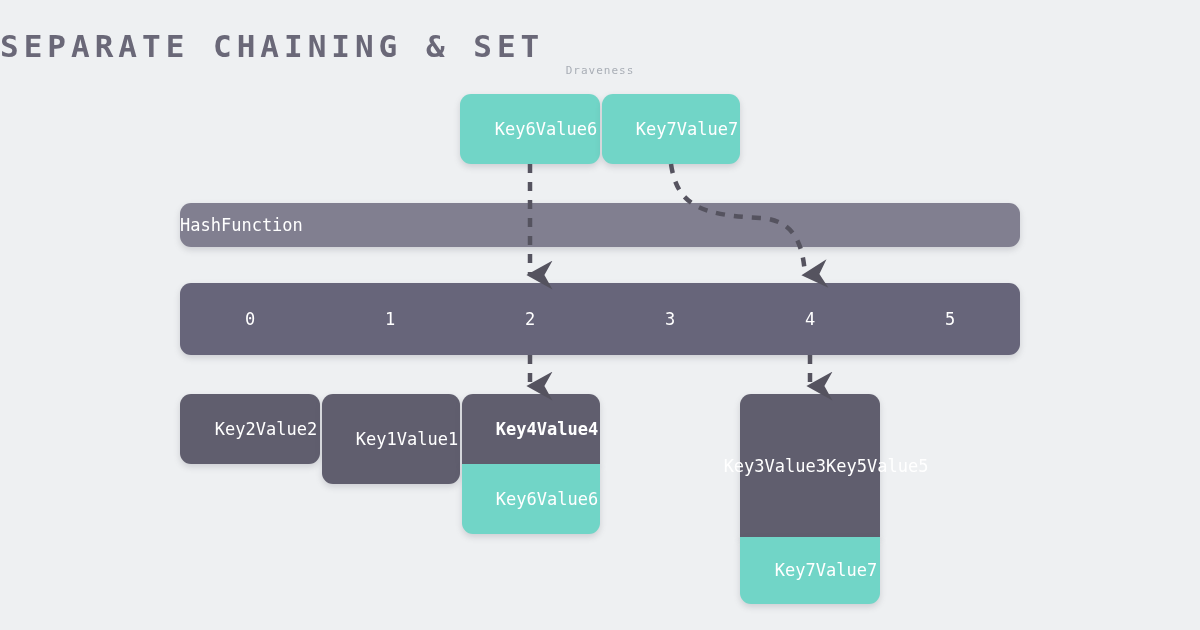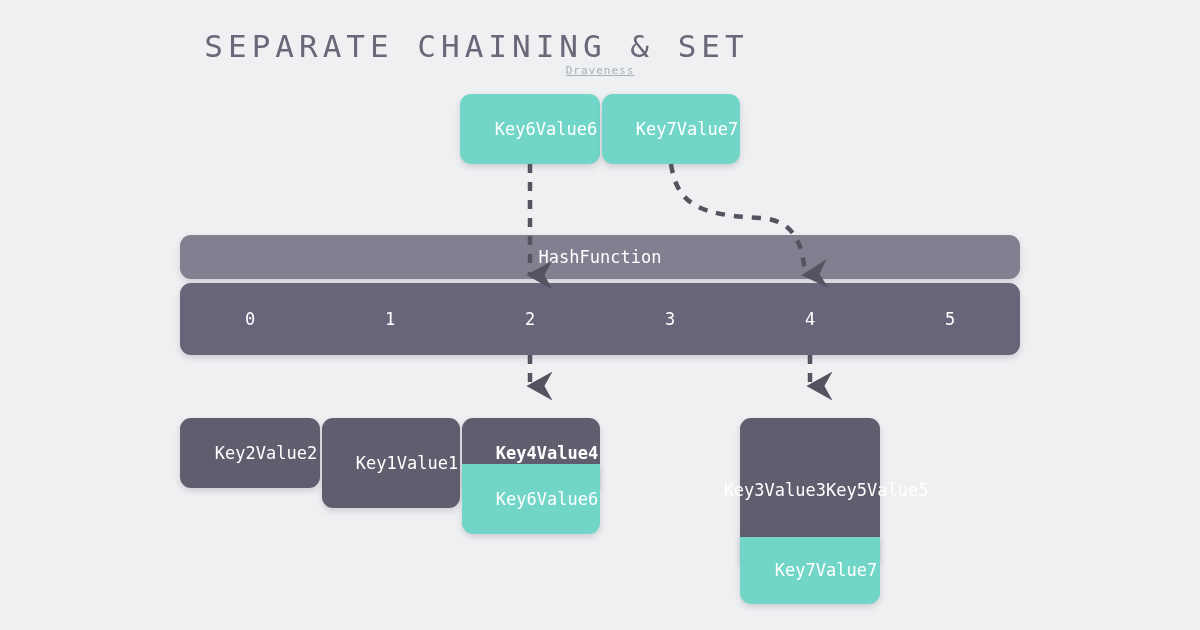--- a/index.html
+++ b/index.html
@@ -7,61 +7,58 @@
     width: 1200px; height: 630px;
     background: #eef0f2;
     font-family: "DejaVu Sans Mono", "Liberation Mono", monospace;
     overflow: hidden;
   }
   #stage { position: relative; width: 1200px; height: 630px; }
 
   
   .title {
     position: absolute; left: 0; top: 28px; width: 953px;
-    text-align: center;
-    font-size: 31px; font-weight: 400; letter-spacing: 5px;
+    font-size: 31px; font-weight: 700; letter-spacing: 5px;
     color: #6a6878;
   }
   .subtitle {
     position: absolute; left: 0; top: 64px; width: 1200px;
     text-align: center;
     font-size: 11px; letter-spacing: 1px;
     color: #a9aeb6;
-    text-decoration: underline;
   }
 
   
   .box {
     position: absolute;
     display: flex; 
     align-items: center; justify-content: center;
     color: #ffffff;
     font-size: 17px; line-height: 25px;
     box-shadow: 0 3px 6px rgba(90,92,105,0.22);
     padding-left: 32px;
   }
   .teal { background: #71d5c7; }
-  .dark { background: #605e6e; margin-top: 24px; }
+  .dark { background: #605e6e; }
   .slot-bar { background: #817f90; }
 
   .r-all { border-radius: 11px; }
   .r-top { border-radius: 11px 11px 0 0; }
   .r-bot { border-radius: 0 0 11px 11px; }
 
   .box .line { white-space: pre; }
   .gap { height: 25px; }
 
   
   .bar {
     position: absolute;
-    display: flex; align-items: center; justify-content: center;
+    display: flex; align-items: center; 
     color: #ffffff; font-size: 17px;
     border-radius: 11px;
     box-shadow: 0 3px 6px rgba(90,92,105,0.22);
-    margin-top: 32px;
   }
   .slot-row {
     position: absolute;
     display: flex; align-items: center;
     background: #67657a;
     border-radius: 11px;
     box-shadow: 0 3px 6px rgba(90,92,105,0.22);
   }
   .slot {
     flex: 1 1 0;

